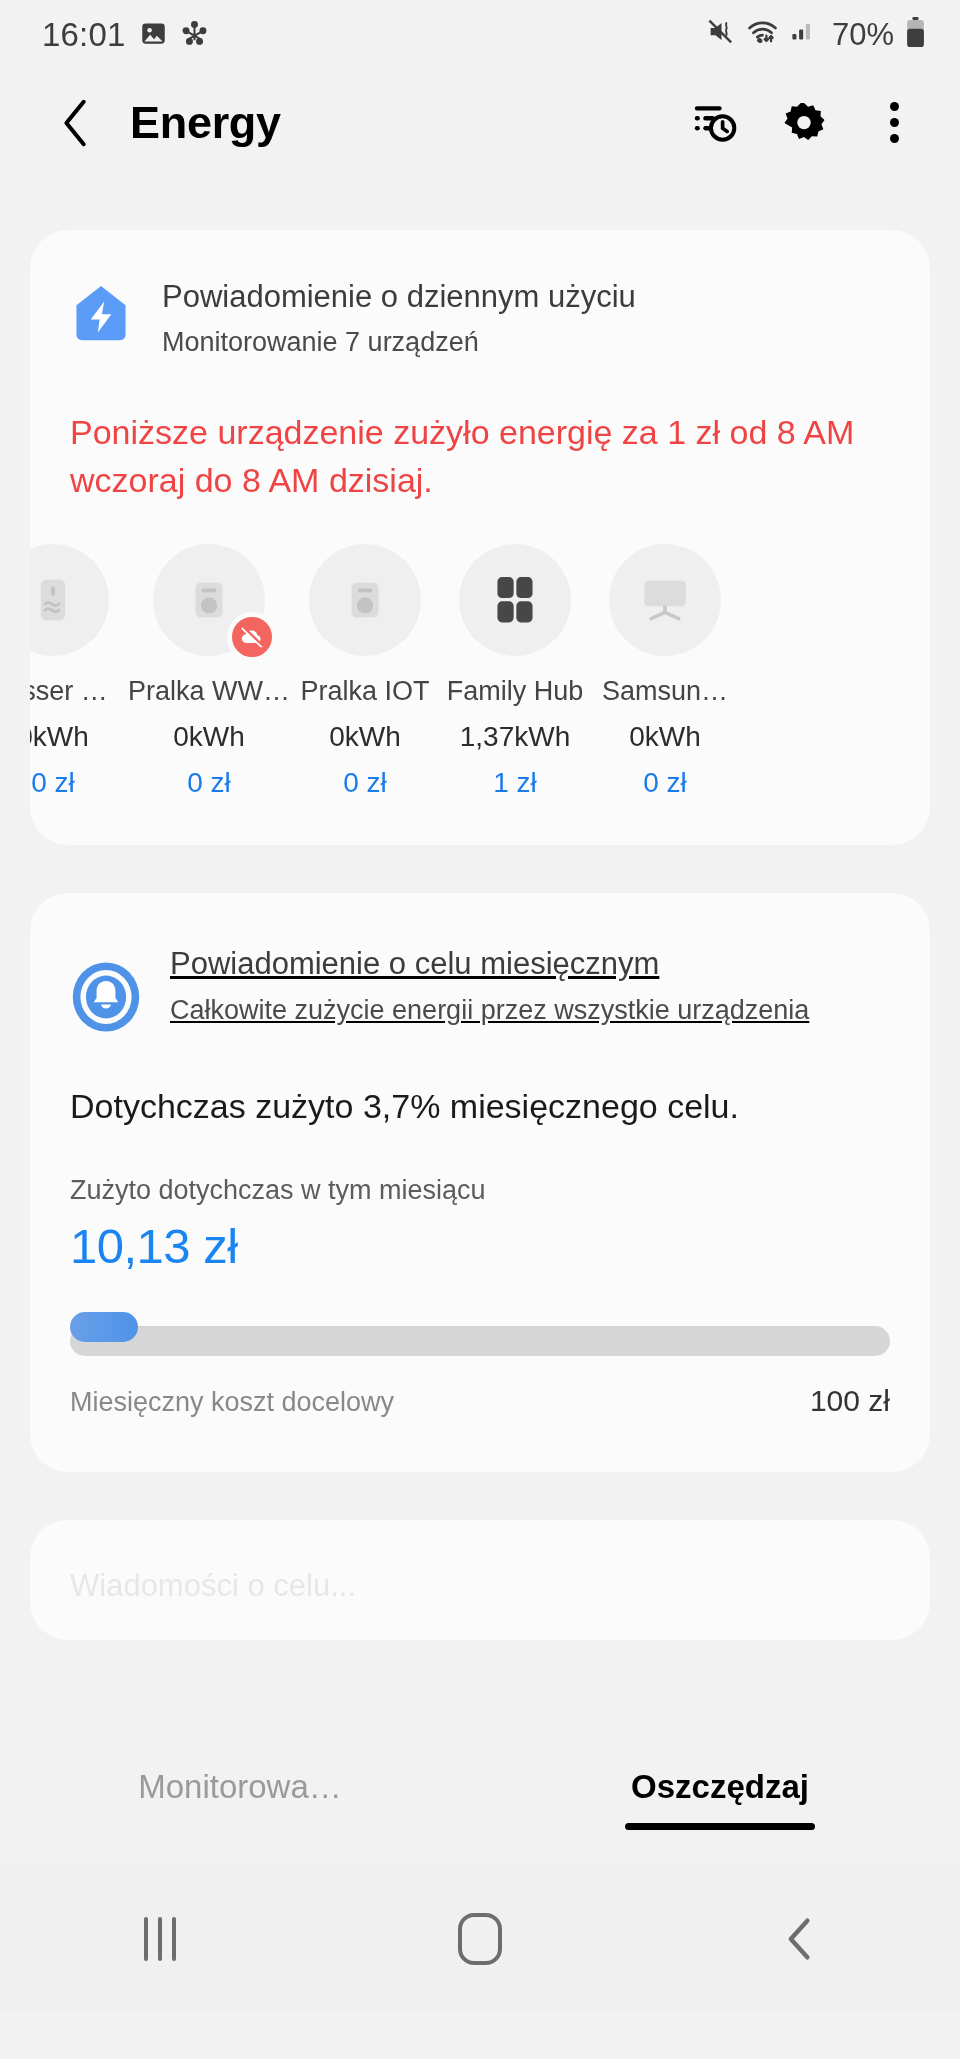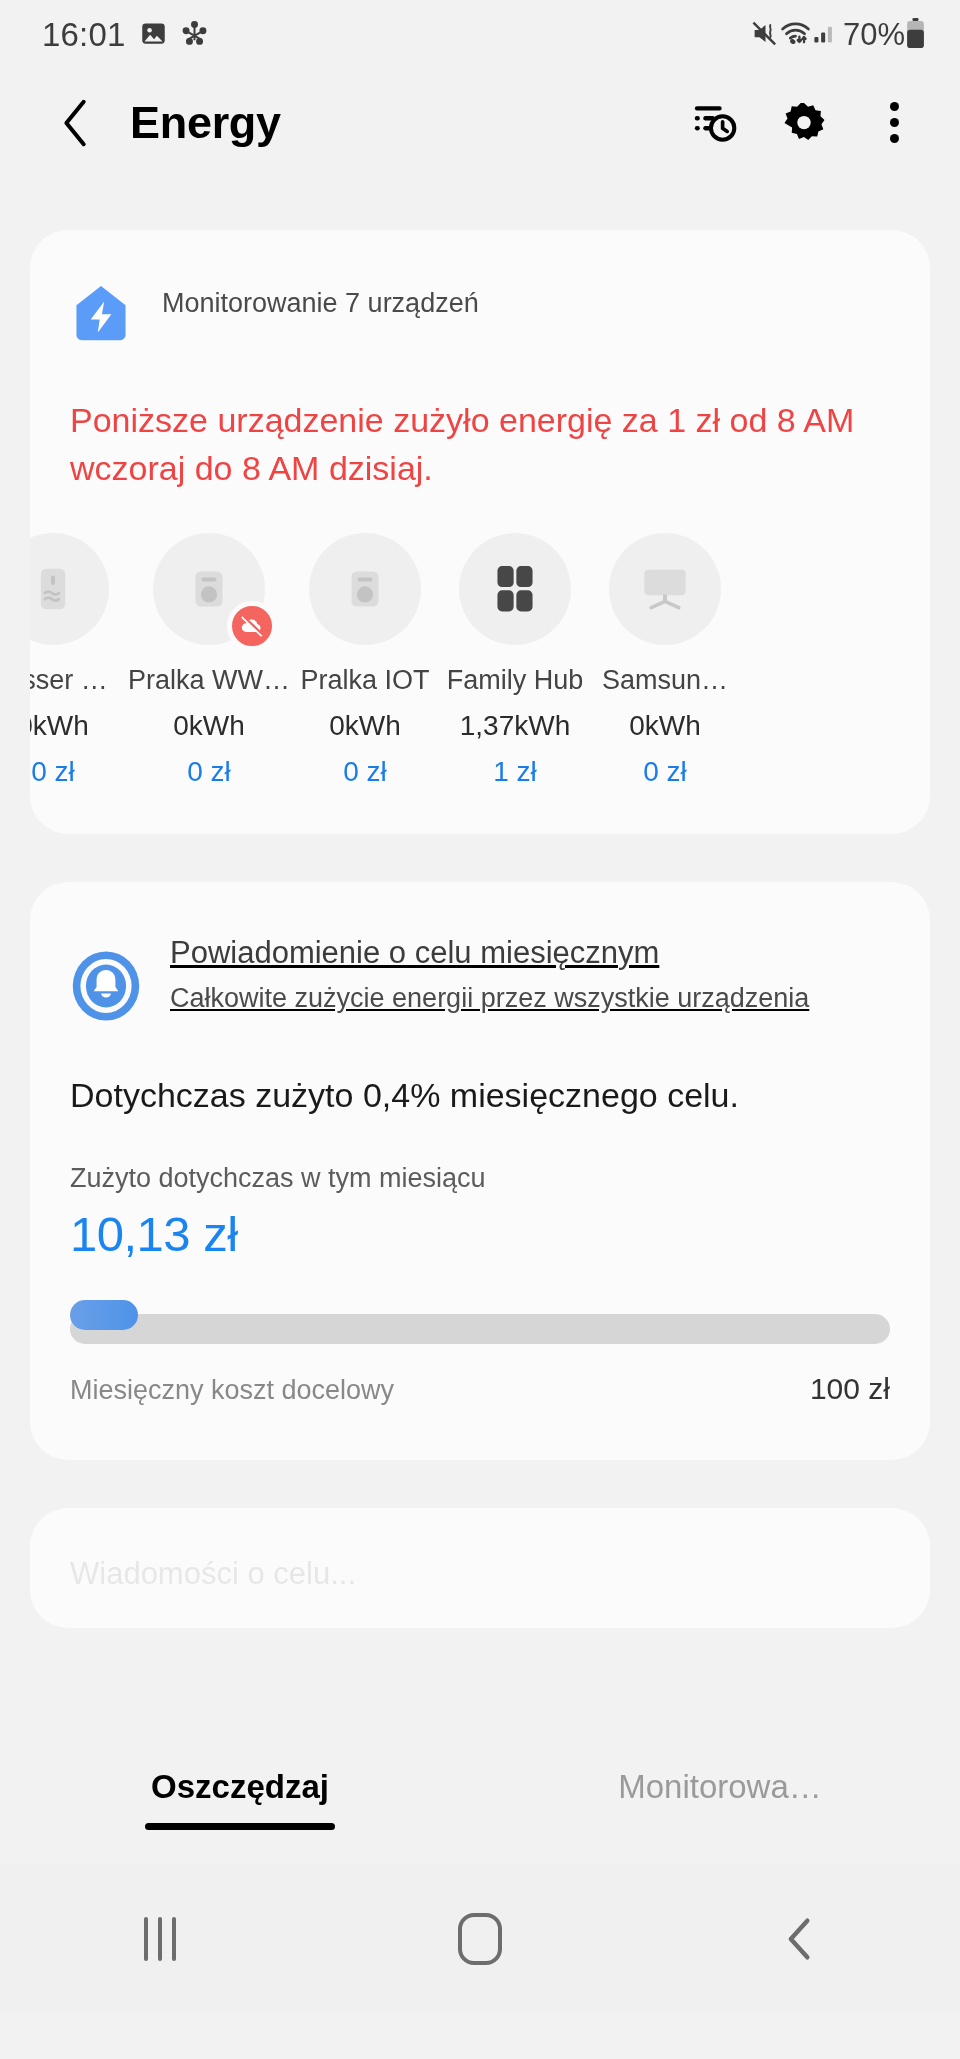--- a/index.html
+++ b/index.html
@@ -25,21 +25,21 @@
     height: 70px;
     flex: 0 0 70px;
     display: flex;
     align-items: center;
     padding: 0 34px 0 42px;
     background: #f2f2f2;
     color: #3a3a3a;
   }
   .status-left { display: flex; align-items: center; gap: 14px; }
   .clock { font-size: 33px; color: #3d3d3d; letter-spacing: 0.2px; }
-  .status-right { margin-left: auto; display: flex; align-items: center; }
+  .status-right { margin-left: auto; display: flex; gap: 11px; }
   .status-icon { display: block; }
   .batt-pct { font-size: 31px; color: #3d3d3d; margin-left: 5px; }
 
   
   .appbar {
     height: 105px;
     flex: 0 0 105px;
     display: flex;
     align-items: center;
     padding: 0 38px 0 48px;
@@ -364,20 +364,21 @@
 
     <div class="card card-daily">
       <div class="card-head">
         <div class="head-icon">
           <svg width="62" height="62" viewBox="0 0 48 48">
             <path d="M24 3L43 18v23a4 4 0 01-4 4H9a4 4 0 01-4-4V18z" fill="#5a9cf8"></path>
             <path d="M26.5 15L16 29h7l-1.5 10L32 25h-7.3z" fill="#fff"></path>
           </svg>
         </div>
         <div class="head-texts">
+          <div class="head-title">Powiadomienie o dziennym użyciu</div>
           <div class="head-sub">Monitorowanie 7 urządzeń</div>
         </div>
       </div>
 
       <div class="card-lead">Poniższe urządzenie zużyło energię za 1 zł od 8 AM wczoraj do 8 AM dzisiaj.</div>
 
       <div class="devices">
 
         <div class="device">
           <div class="dev-circle">
@@ -466,42 +467,42 @@
             <path d="M26 14.5c-4.1 0-6.8 3.1-6.8 7v5.2l-2.1 3.1h17.8l-2.1-3.1v-5.2c0-3.9-2.7-7-6.8-7z" fill="#fff"></path>
             <path d="M22.4 31.5a3.7 3.7 0 007.2 0z" fill="#fff"></path>
           </svg>
         </div>
         <div class="goal-texts">
           <div class="goal-title">Powiadomienie o celu miesięcznym</div>
           <div class="goal-sub">Całkowite zużycie energii przez wszystkie urządzenia</div>
         </div>
       </div>
 
-      <div class="goal-lead">Dotychczas zużyto 0,4% miesięcznego celu.</div>
+      <div class="goal-lead">Dotychczas zużyto 3,7% miesięcznego celu.</div>
       <div class="goal-caption">Zużyto dotychczas w tym miesiącu</div>
       <div class="goal-amount">10,13 zł</div>
 
       <div class="progress-wrap">
         <div class="progress-track"></div>
         <div class="progress-fill" id="progress-fill" style="width: 8.282%;"></div>
       </div>
 
       <div class="goal-footer">
         <div class="goal-footer-label">Miesięczny koszt docelowy</div>
         <div class="goal-footer-value">100 zł</div>
       </div>
     </div>
 
     <div class="card card-peek">
       <div class="peek-text">Wiadomości o celu...</div>
     </div>
 
     <div class="tabs">
+      <div class="tab">Monitorowa…</div>
       <div class="tab active">Oszczędzaj</div>
-      <div class="tab">Monitorowa…</div>
     </div>
   </div>
 
   <div class="navbar">
     <div class="nav-btn">
       <span class="nav-recents">
           <i></i>
           <i></i>
           <i></i>
         </span>

